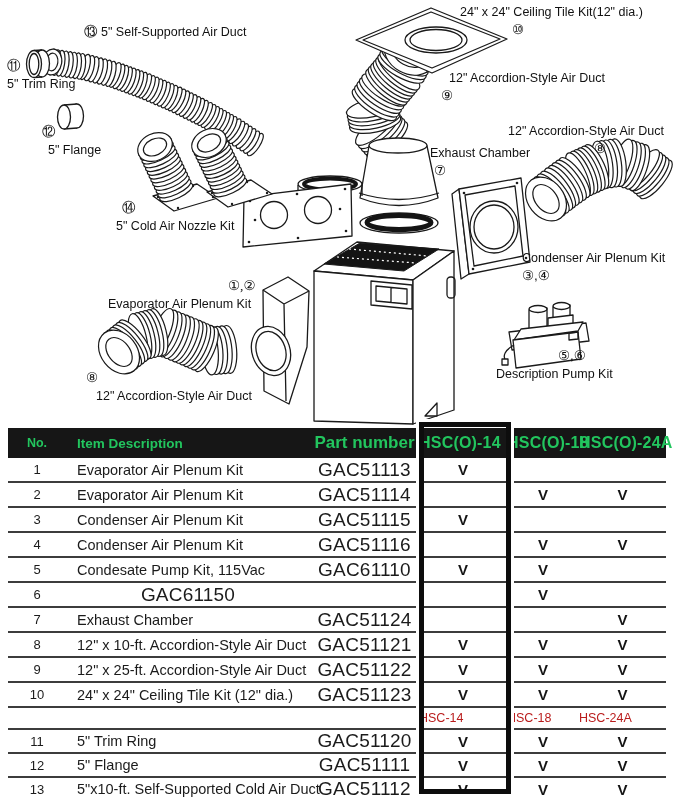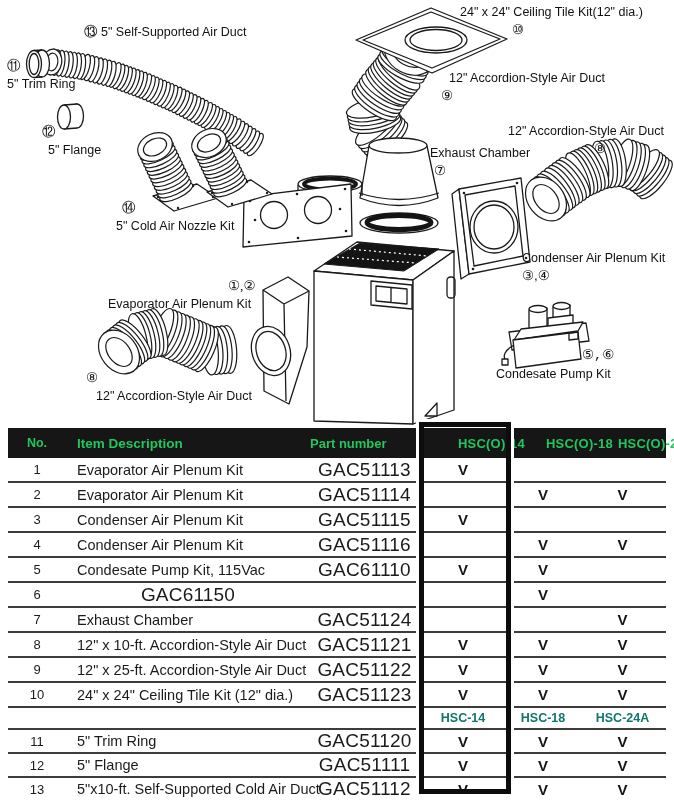--- a/index.html
+++ b/index.html
@@ -14,31 +14,31 @@
   .lbl{position:absolute;font-size:12.5px;color:#111;line-height:18px;white-space:nowrap;}
   .lbl .num{font-size:13.5px;}
   .blk{display:block;}
   
   .ptable{position:absolute;left:8px;top:428px;width:658px;}
   .tr{display:grid;grid-template-columns:58px 244px 109px 88px 72px 87px;align-items:center;}
   .thead{height:30px;background:#161616;color:#22c55e;}
   .thead .td{font-weight:700;}
   .th-no{font-size:12.5px;text-align:center;}
   .th-desc{font-size:13.5px;padding-left:11px;}
-  .th-part{font-size:13px;}
-  .th-m{font-size:13px;text-align:left;letter-spacing:0.2px;padding-left:39px;}
+  .th-part{font-size:17px;text-align:center;}
+  .th-m{font-size:16px;text-align:left;letter-spacing:0.2px;}
   .row{height:23px;border-bottom:2px solid #3c3c3c;}
   .row2{height:22px;}
   .subhead{height:20px;border-bottom:2px solid #3c3c3c;}
   .td{overflow:visible;}
   .no{font-size:13px;text-align:center;}
   .desc{font-size:14.5px;padding-left:11px;white-space:pre;}
   .part{font-size:19px;text-align:center;letter-spacing:0.2px;}
   .m{font-size:15px;font-weight:700;text-align:center;color:#141414;}
-  .sub{font-size:12.5px;font-weight:700;text-align:center;color:#0f766e;}
+  .sub{font-size:12.5px;font-weight:400;color:#b91c1c;}
   .hl-box{position:absolute;left:411px;top:-6px;width:92px;height:372px;box-sizing:border-box;
           border:5px solid #0d0d0d;box-shadow:0 0 0 3px #ffffff;pointer-events:none;}
 </style>
 </head>
 <body>
 
 <div class="page">
 
   <div class="diagram">
     <svg class="art" width="674" height="426" viewBox="0 0 674 426">
@@ -371,22 +371,22 @@
     </div>
     <div class="lbl" style="left:430px;top:144px;">
       <span class="blk">Exhaust Chamber</span>
       <span class="num blk" style="margin-left:4px;">⑦</span>
     </div>
     <div class="lbl" style="left:522px;top:249px;">
       <span class="blk">Condenser Air Plenum Kit</span>
       <span class="num blk">③,④</span>
     </div>
     <div class="lbl" style="left:496px;top:347px;">
-      <span class="num blk" style="margin-left:86px;font-family:Liberation Mono, monospace;">⑤,⑥</span>
-      <span class="blk">Condesate Pump Kit</span>
+      <span class="num blk" style="margin-left:62px;">⑤,⑥</span>
+      <span class="blk">Description Pump Kit</span>
     </div>
     <div class="lbl" style="left:108px;top:277px;">
       <span class="num blk" style="margin-left:120px;font-family:Liberation Serif, serif;">①,②</span>
       <span class="blk">Evaporator Air Plenum Kit</span>
     </div>
     <div class="lbl" style="left:86px;top:369px;">
       <span class="num blk">⑧</span>
       <span class="blk" style="margin-left:10px;">12" Accordion-Style Air Duct</span>
     </div>
   </div>

